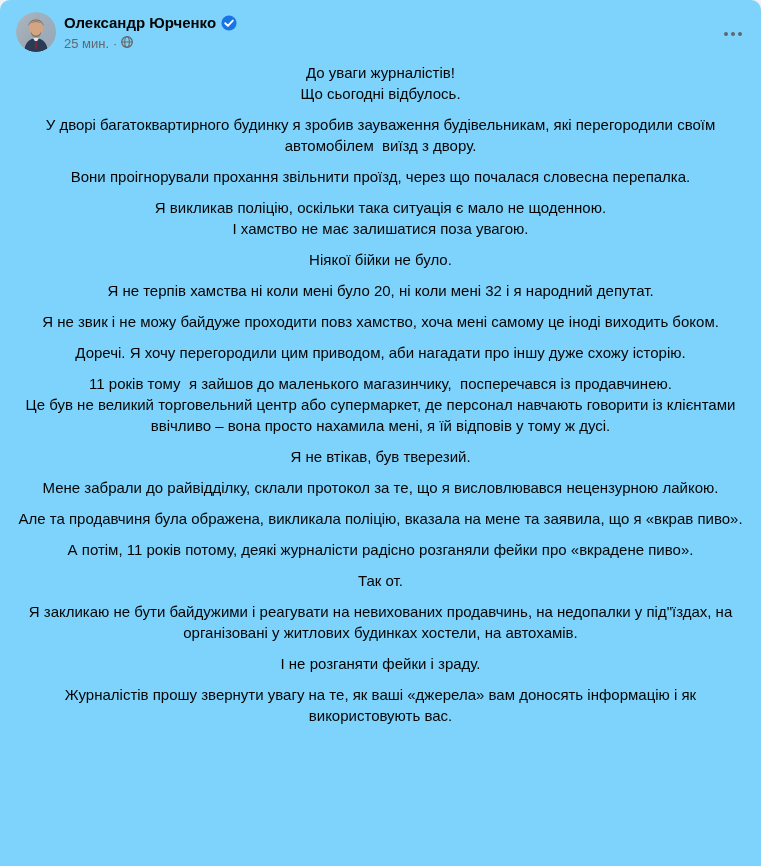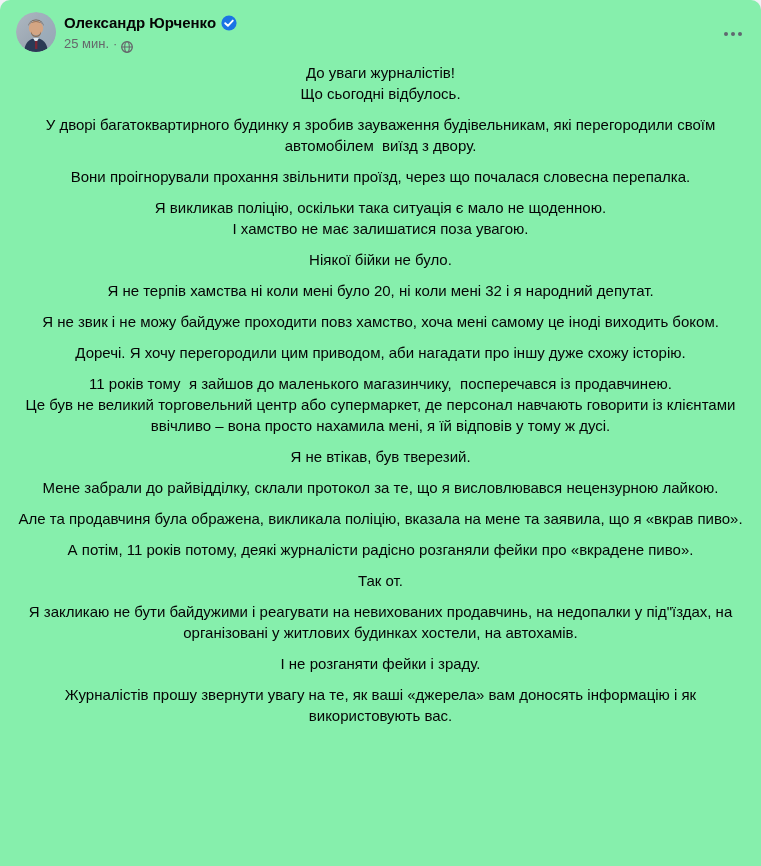--- a/index.html
+++ b/index.html
@@ -4,21 +4,21 @@
 <style>
   * { box-sizing: border-box; margin: 0; padding: 0; }
   html, body {
     background: #f0f2f5;
     font-family: "Liberation Sans", "DejaVu Sans", sans-serif;
   }
   .post-card {
     position: relative;
     width: 761px;
     min-height: 866px;
-    background: #86efac;
+    background: #7dd3fc;
     border-radius: 10px 10px 0 0;
     box-shadow: 0 1px 2px rgba(0,0,0,.1);
     overflow: hidden;
   }
   .post-header {
     display: flex;
     align-items: flex-start;
     padding: 12px 16px 0 16px;
   }
   .avatar {
@@ -37,21 +37,21 @@
     gap: 5px;
     font-size: 15px;
     font-weight: 700;
     color: #050505;
     line-height: 20px;
     cursor: pointer;
   }
   .verified-badge { width: 16px; height: 16px; display: inline-block; }
   .meta-row {
     display: flex;
-    align-items: flex-end;
+    align-items: flex-start;
     gap: 4px;
     font-size: 13px;
     color: #65676b;
     line-height: 17px;
     margin-top: 2px;
     cursor: pointer;
   }
   .globe-icon { width: 12px; height: 12px; display: inline-block; }
   .more-button {
     position: absolute;

